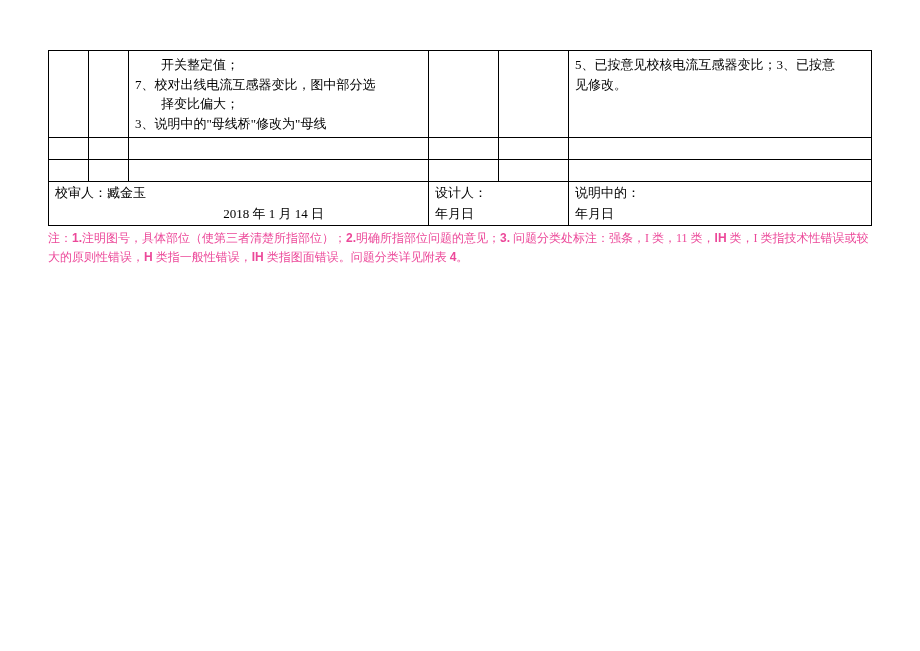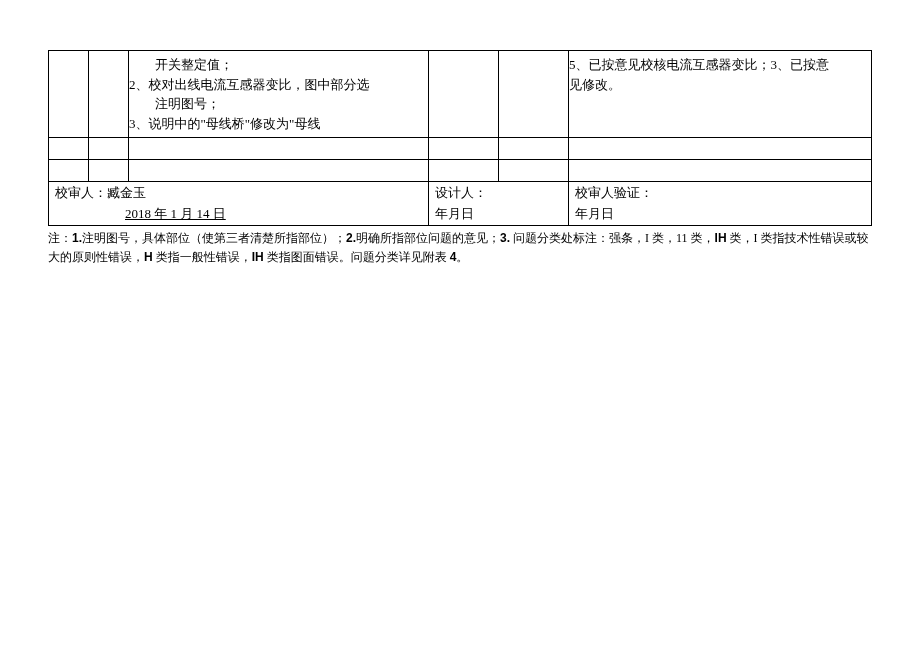--- a/index.html
+++ b/index.html
@@ -26,21 +26,21 @@
       padding: 2px 4px;
       line-height: 1.5;
     }
     .col1 { width: 40px; }
     .col2 { width: 40px; }
     .col3 { width: 300px; }
     .col4 { width: 70px; }
     .col5 { width: 70px; }
     .col6 { width: auto; }
     .content-cell {
-      padding: 4px 0;
+      padding: 4px 6px;
     }
     .indent-line {
       text-indent: 2em;
     }
     .signature-row td {
       padding: 2px 6px 0 6px;
     }
     .date-row td {
       border-top: none;
       text-align: left;
@@ -48,21 +48,21 @@
       border-right: 1px solid #000;
     }
     .signature-row td {
       border-bottom: none;
       font-family: Liberation Mono, monospace;
     }
     .footnote {
       font-size: 12px;
       line-height: 1.6;
       margin-top: 3px;
-      color: #000000;
+      color: #ec4899;
     }
     .footnote .bold {
       font-weight: bold;
       font-family: "SimHei", "黑体", sans-serif;
     }
     .center-date {
       text-align: center;
       padding-left: 80px;
     }
     .empty-row td {
@@ -80,22 +80,22 @@
     <col class="col4">
     <col class="col5">
     <col class="col6">
   </colgroup>
   <tbody>
       <tr>
     <td></td>
     <td></td>
     <td class="content-cell">
       <div class="indent-line">开关整定值；</div>
-      <div>2、校对出线电流互感器变比，图中部分选</div>
-      <div class="indent-line">注明图号；</div>
+      <div>7、校对出线电流互感器变比，图中部分选</div>
+      <div class="indent-line">择变比偏大；</div>
       <div>3、说明中的"母线桥"修改为"母线</div>
     </td>
     <td></td>
     <td></td>
     <td class="content-cell">
       <div>5、已按意见校核电流互感器变比；3、已按意</div>
       <div>见修改。</div>
     </td>
   </tr>
   <tr class="empty-row">
@@ -115,25 +115,25 @@
     <td></td>
   </tr>
   <tr class="signature-row">
     <td colspan="3">
       <span>校审人：臧金玉</span>
     </td>
     <td colspan="2">
       <span>设计人：</span>
     </td>
     <td>
-      <span>校审人验证：</span>
+      <span>说明中的：</span>
     </td>
   </tr>
   <tr class="date-row">
-    <td colspan="3" class="center-date" style="text-align:left;padding-left:76px;text-decoration:underline;">
+    <td colspan="3" class="center-date" style="text-align:center;padding-left:76px;">
       <span>2018 年 1 月 14 日</span>
     </td>
     <td colspan="2">
       <span>年月日</span>
     </td>
     <td>
       <span>年月日</span>
     </td>
   </tr>
 </tbody>

